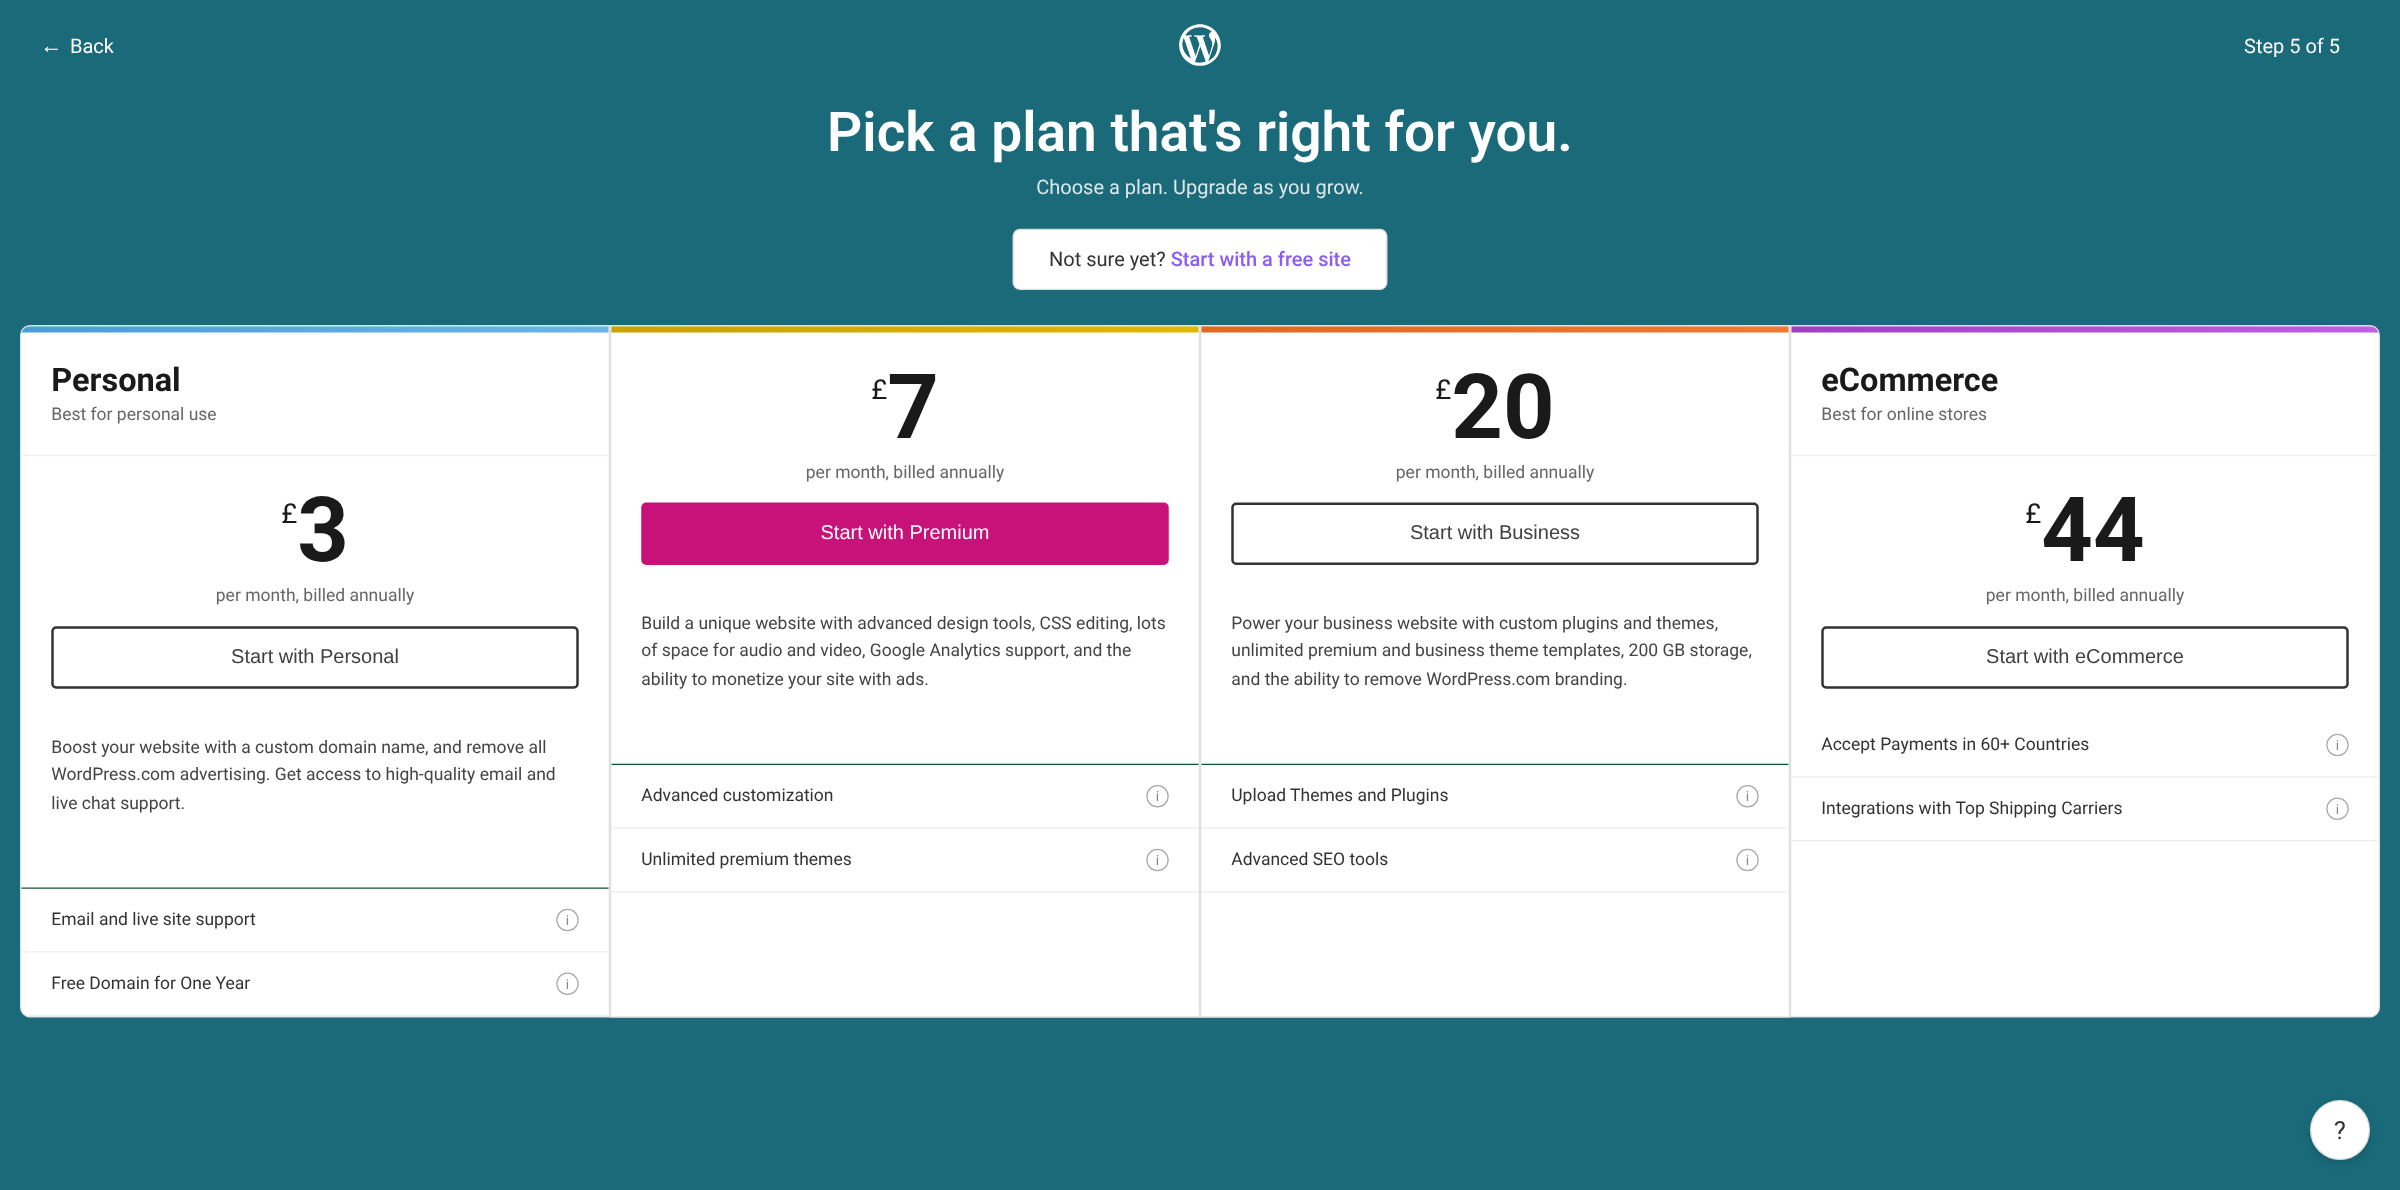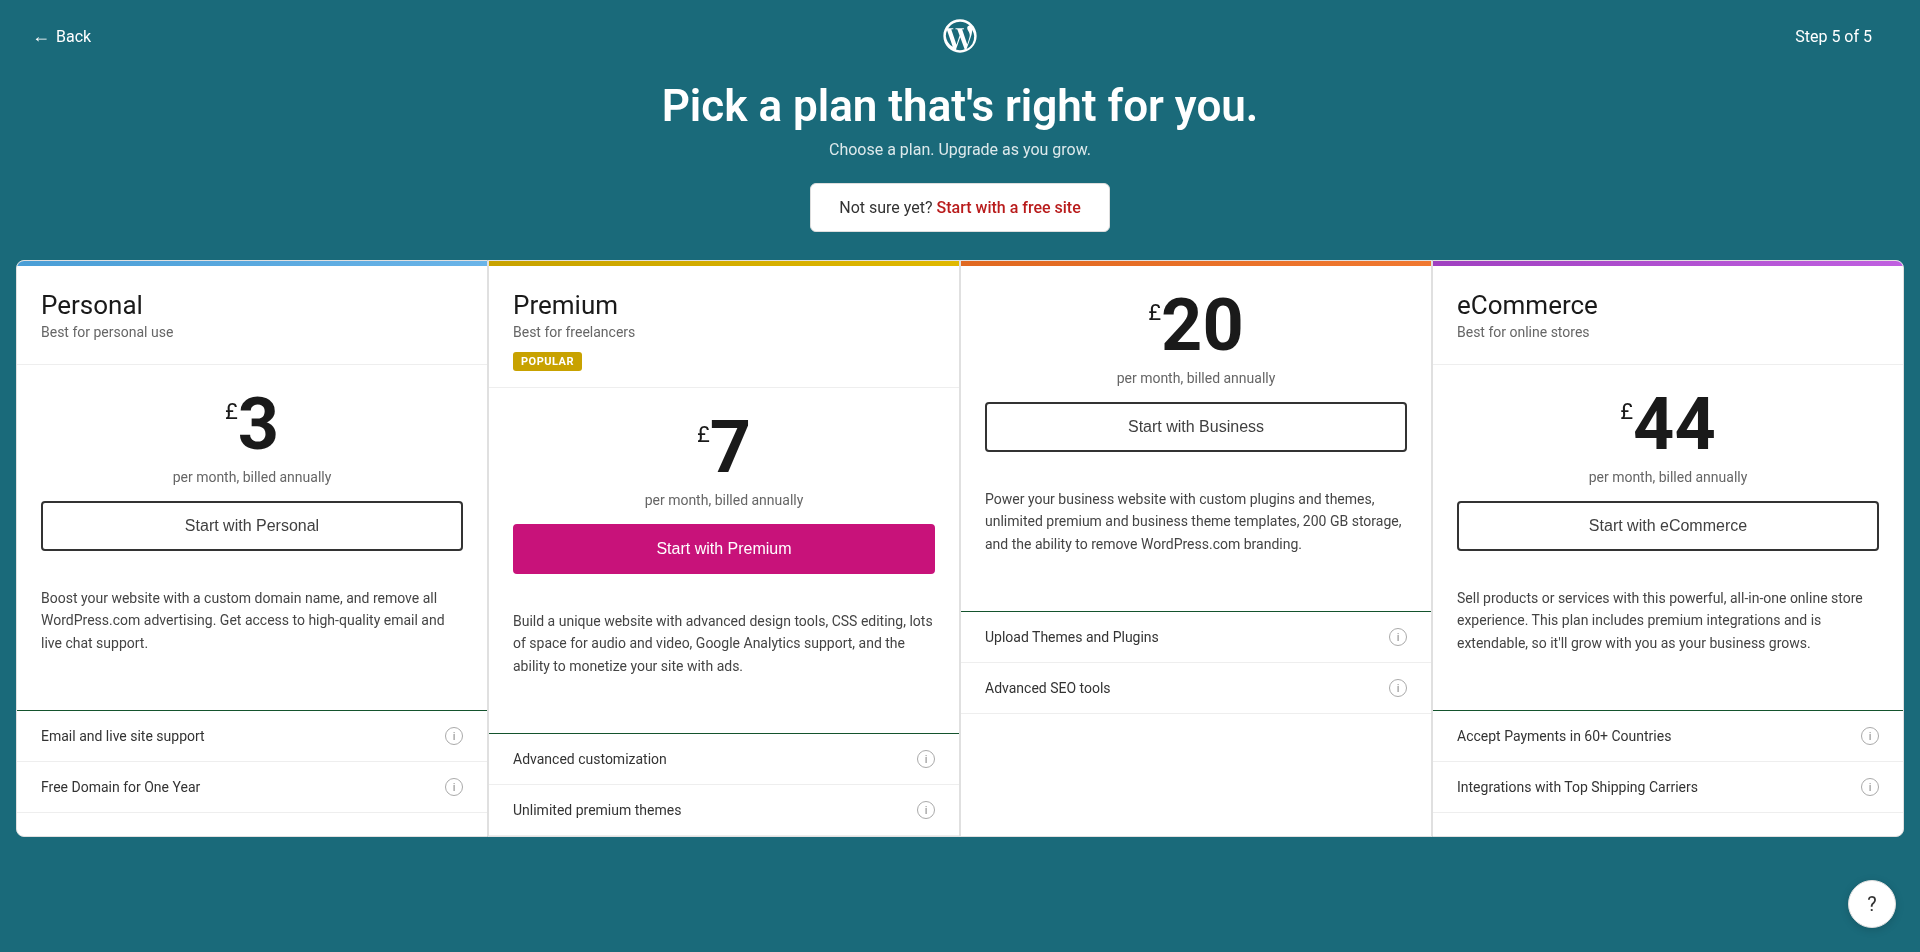--- a/index.html
+++ b/index.html
@@ -68,21 +68,21 @@
     }
     .free-banner-box {
       background: #fff;
       border: 1px solid #ddd;
       border-radius: 6px;
       padding: 14px 28px;
       font-size: 16px;
       color: #333;
     }
     .free-banner-box a {
-      color: #b91c1c;
+      color: #8b5cf6;
       text-decoration: none;
       font-weight: 500;
     }
 
     
     .plans-container {
       display: grid;
       grid-template-columns: repeat(4, 1fr);
       gap: 0;
       margin: 0 16px;
@@ -107,21 +107,21 @@
     .plan-premium .plan-top-bar { background: linear-gradient(90deg, #c8a200, #e0b800); }
     .plan-business .plan-top-bar { background: linear-gradient(90deg, #e06820, #f07830); }
     .plan-ecommerce .plan-top-bar { background: linear-gradient(90deg, #a040c0, #c060e0); }
 
     .plan-header {
       padding: 24px 24px 16px;
       border-bottom: 1px solid #eee;
     }
     .plan-name {
       font-size: 26px;
-      font-weight: 400;
+      font-weight: 700;
       color: #1a1a1a;
       margin-bottom: 4px;
     }
     .plan-tagline {
       font-size: 14px;
       color: #666;
       margin-bottom: 8px;
     }
     .popular-badge {
       display: inline-block;
@@ -290,25 +290,20 @@
       </div>
       <div class="feature-item">
         <span>Free Domain for One Year</span>
         <span class="info-icon">i</span>
       </div>
     </div>
   </div>
 
   <div class="plan-card plan-premium">
     <div class="plan-top-bar"></div>
-    <div class="plan-header">
-      <div class="plan-name">Premium</div>
-      <div class="plan-tagline">Best for freelancers</div>
-      <span class="popular-badge">POPULAR</span>
-    </div>
     <div class="plan-pricing">
       <div class="price-display">
         <span class="price-currency">£</span>
         <span class="price-amount">7</span>
       </div>
       <div class="price-period">per month, billed annually</div>
     </div>
     <div class="plan-cta">
       <button class="cta-btn primary">Start with Premium</button>
     </div>
@@ -359,21 +354,20 @@
     <div class="plan-pricing">
       <div class="price-display">
         <span class="price-currency">£</span>
         <span class="price-amount">44</span>
       </div>
       <div class="price-period">per month, billed annually</div>
     </div>
     <div class="plan-cta">
       <button class="cta-btn">Start with eCommerce</button>
     </div>
-    <div class="plan-description">Sell products or services with this powerful, all-in-one online store experience. This plan includes premium integrations and is extendable, so it'll grow with you as your business grows.</div>
     <div class="plan-features">
       <div class="feature-item">
         <span>Accept Payments in 60+ Countries</span>
         <span class="info-icon">i</span>
       </div>
       <div class="feature-item">
         <span>Integrations with Top Shipping Carriers</span>
         <span class="info-icon">i</span>
       </div>
     </div>

